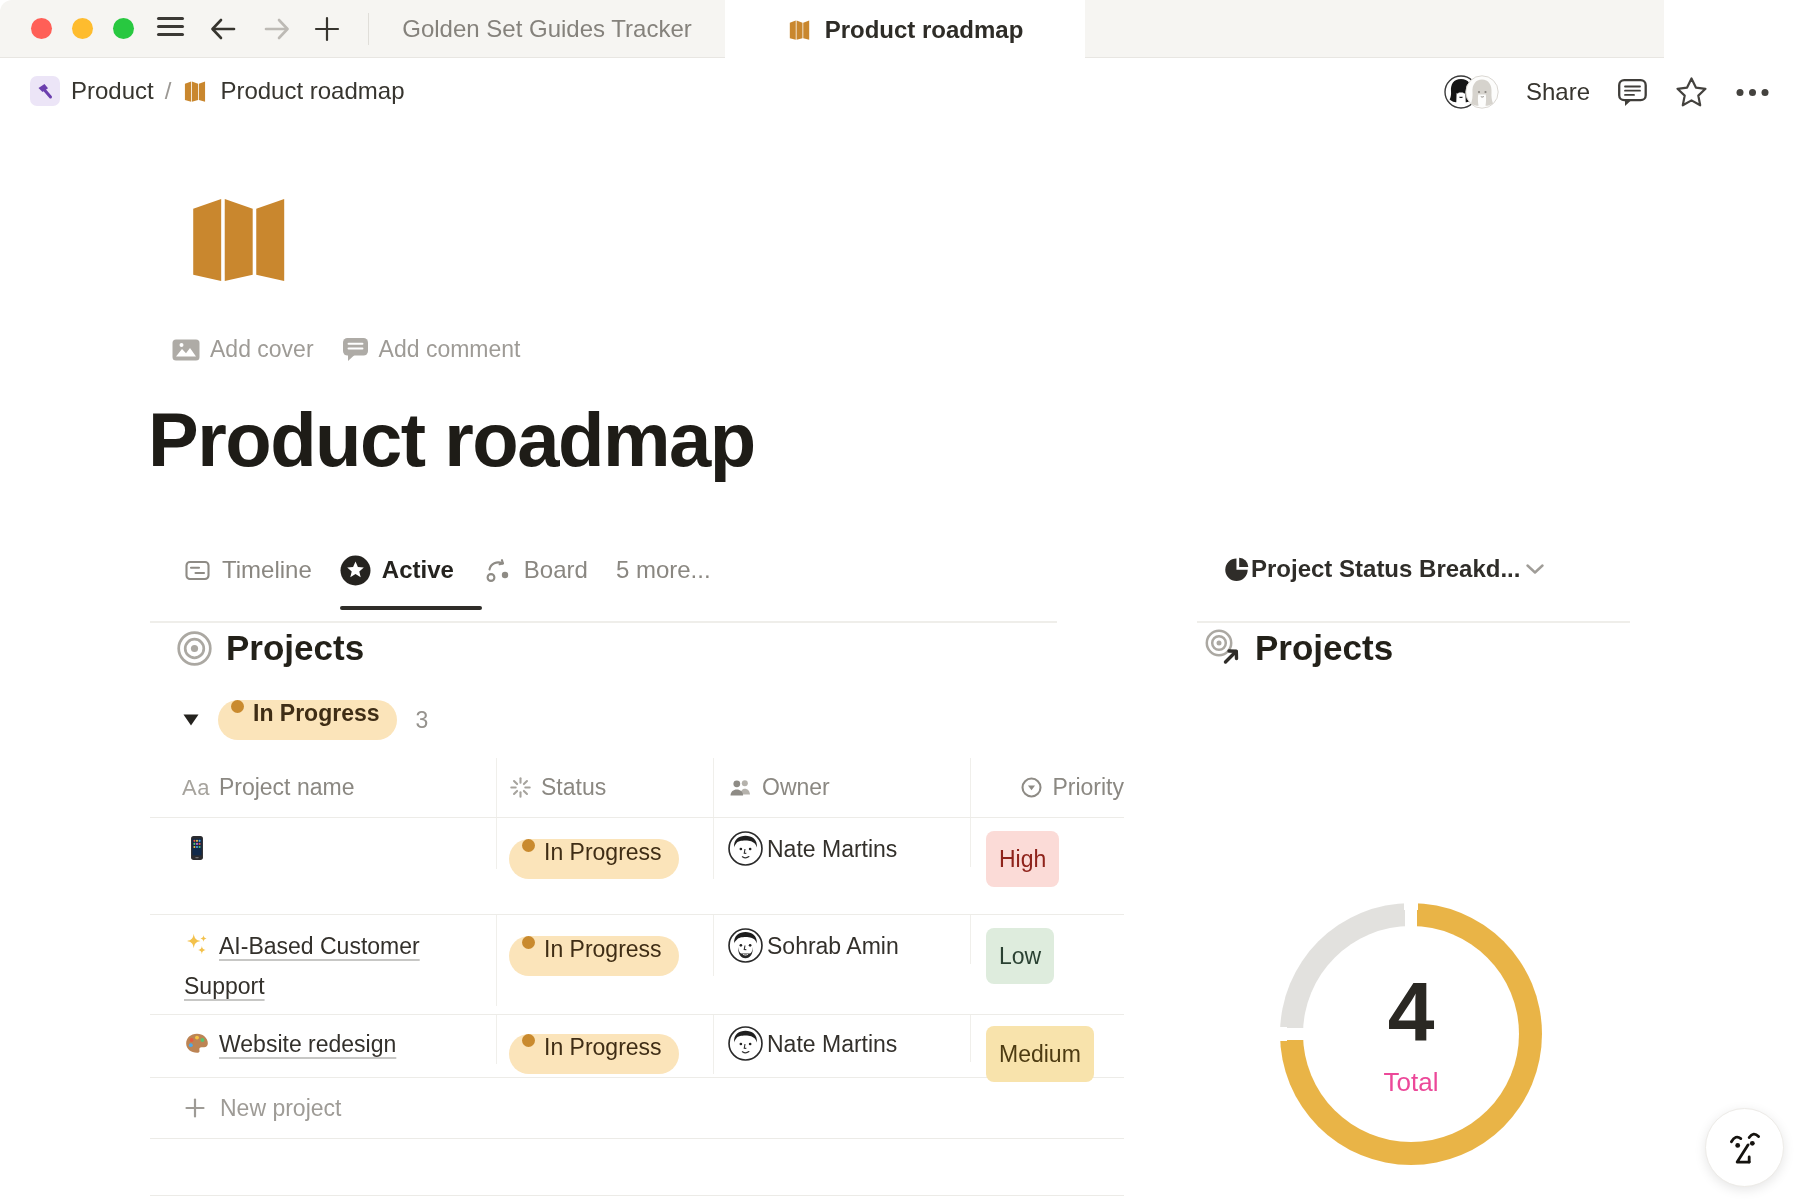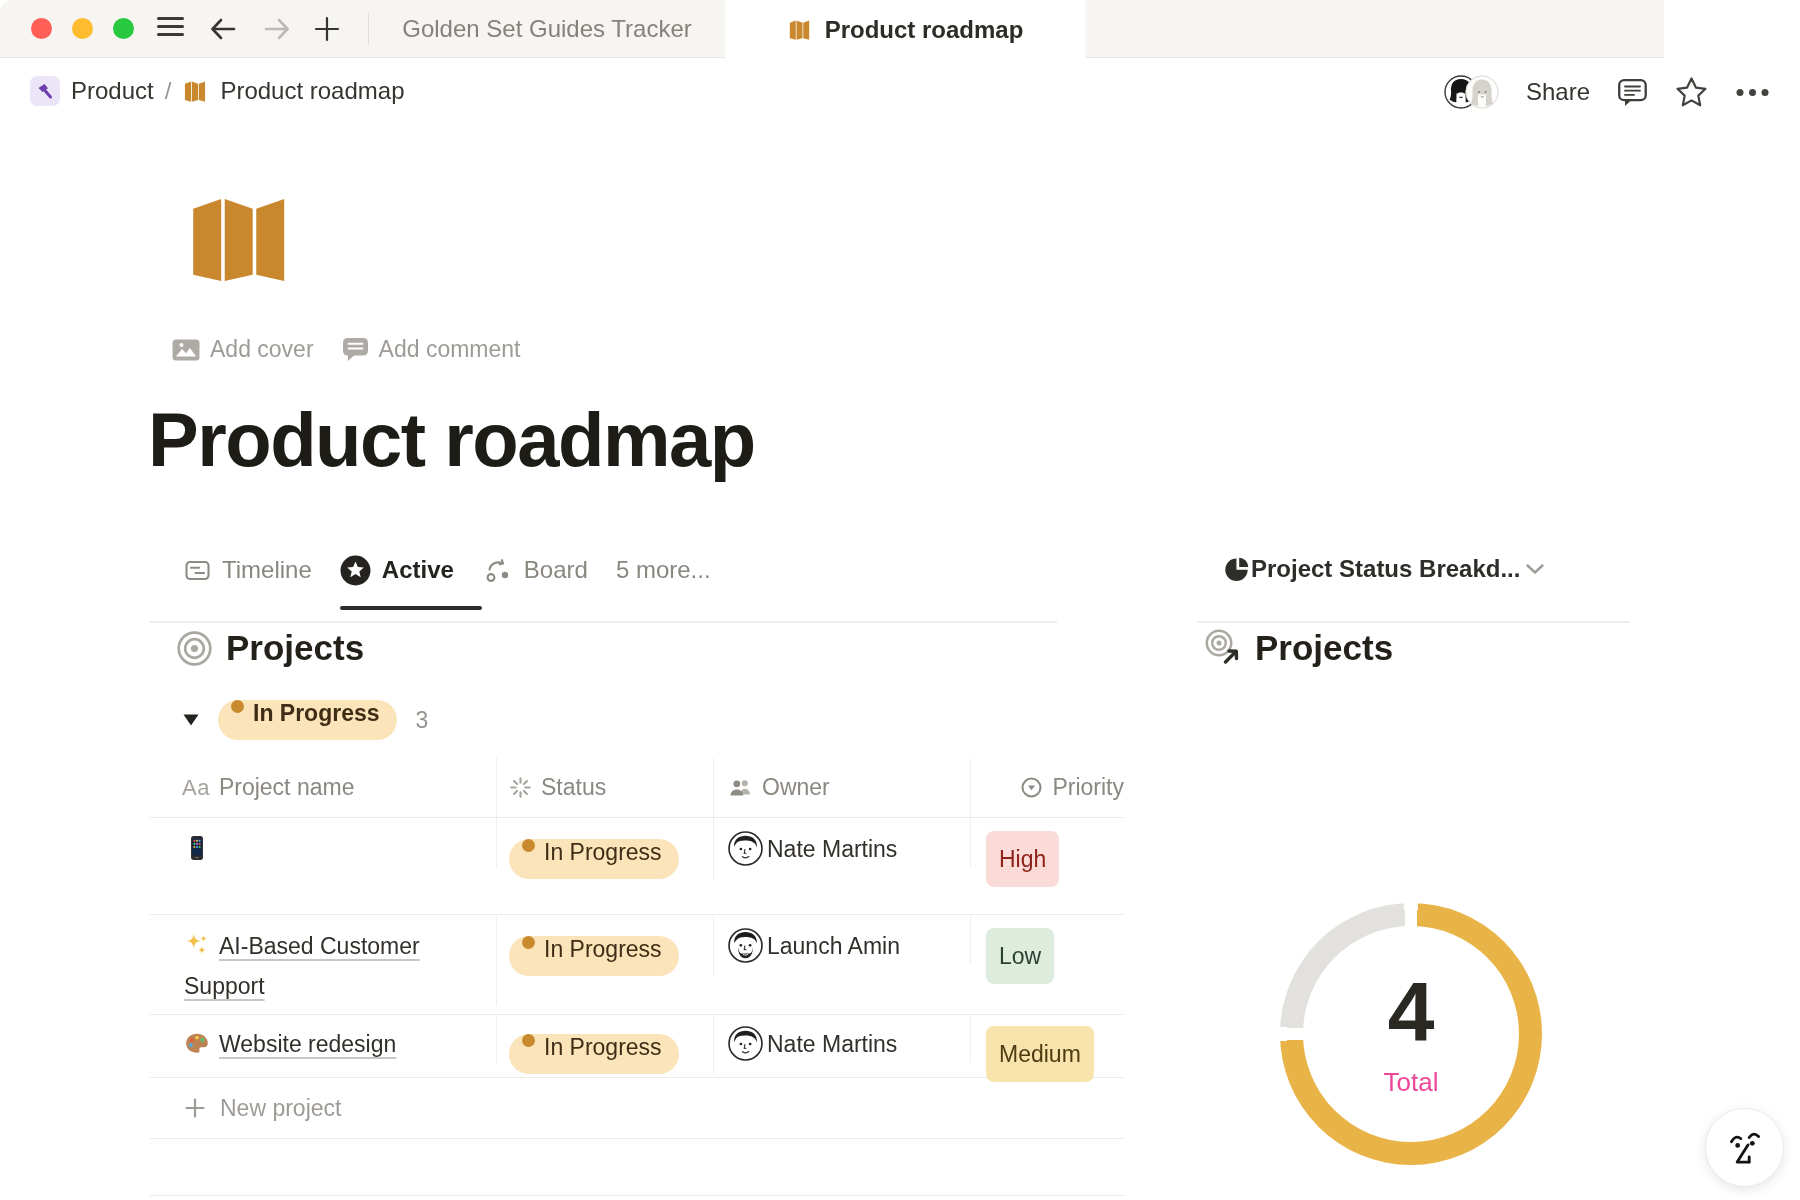--- a/index.html
+++ b/index.html
@@ -405,21 +405,21 @@
       <div class="c3">
         <svg width="35" height="35" viewBox="0 0 34 34">
             <circle cx="17" cy="17" r="16" fill="#fff" stroke="#2A2A2A" stroke-width="1.6"></circle>
             <path d="M6 15 C5.5 7.5 11 4 17 4 C23 4 28.5 7.5 28 15 C27 11.5 25 10.5 22.5 9.5 C19 8.2 10.5 8.6 9 11 C7.8 12.5 6.3 13.3 6 15 Z" fill="#1C1C1C"></path>
             <circle cx="12.5" cy="16.8" r="1.3" fill="#222"></circle>
             <circle cx="21.5" cy="16.8" r="1.3" fill="#222"></circle>
             <path d="M16.5 17 L15.8 20.8 L17.8 21" stroke="#333" stroke-width="1.1" fill="none"></path>
             <path d="M9.8 18.5 C9.8 25.5 12.3 29.3 17 29.3 C21.7 29.3 24.2 25.5 24.2 18.5 C23.8 22.5 22.5 24.6 21.3 24.8 L12.7 24.8 C11.2 24.3 10.3 21.5 9.8 18.5 Z" fill="#262626"></path>
             <path d="M14.5 25.6 C16.2 26.4 17.8 26.4 19.5 25.6" stroke="#fff" stroke-width="1" fill="none"></path>
           </svg>
-        <span class="owner-name">Launch Amin</span>
+        <span class="owner-name">Sohrab Amin</span>
       </div>
       <div class="c4">
         <span class="pill-prio prio-low">Low</span>
       </div>
     </div>
 
     <div class="trow datarow vline row3">
       <div class="c1">
         <div class="name-inner">
           <span class="emoji"><svg width="26" height="26" viewBox="0 0 24 24">

